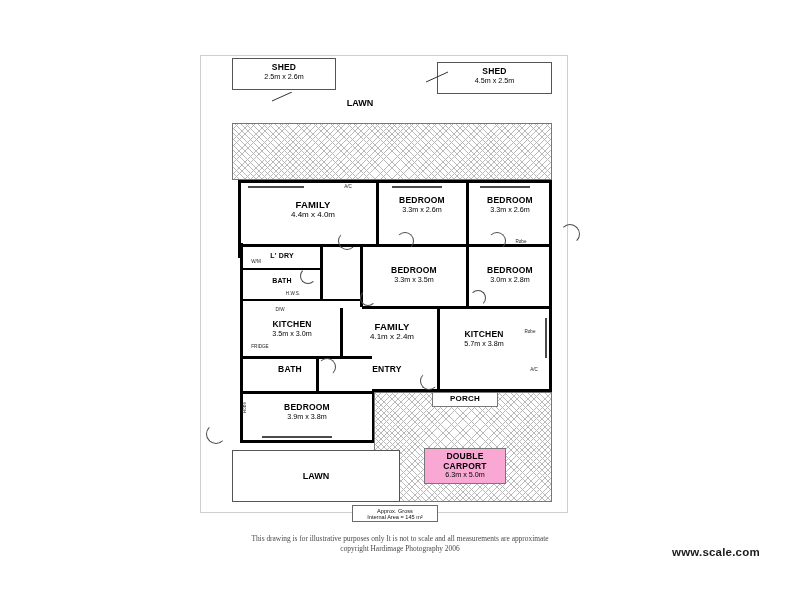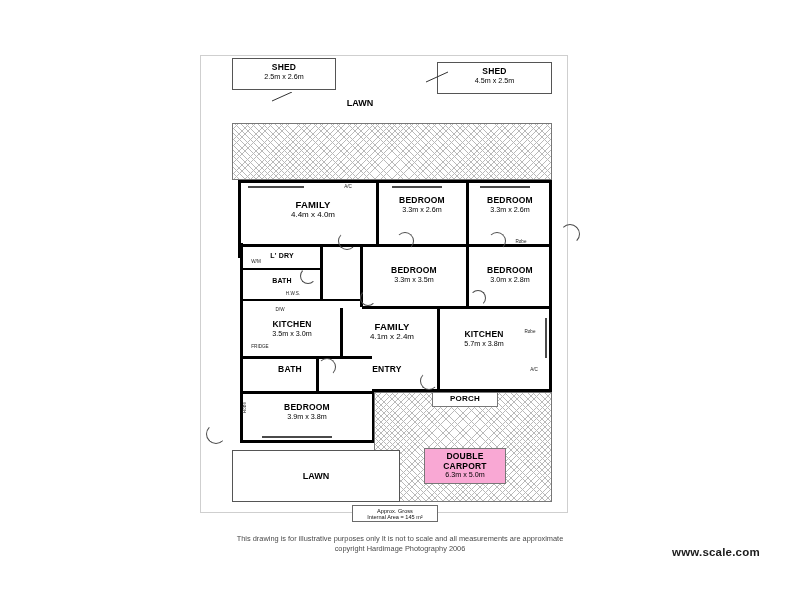--- a/index.html
+++ b/index.html
@@ -101,20 +101,21 @@
     color: #111;
   }
 
   .disclaimer {
     left: 150px; top: 534px;
     width: 500px;
     text-align: center;
     font-size: 7.4px;
     color: #4a4a4a;
     line-height: 1.35;
+    font-family: Liberation Serif, serif;
   }
   .watermark {
     left: 672px; top: 546px;
     font-size: 11.5px;
     font-weight: bold;
     color: #1b1b1b;
     letter-spacing: 0.2px;
   }
 
   

